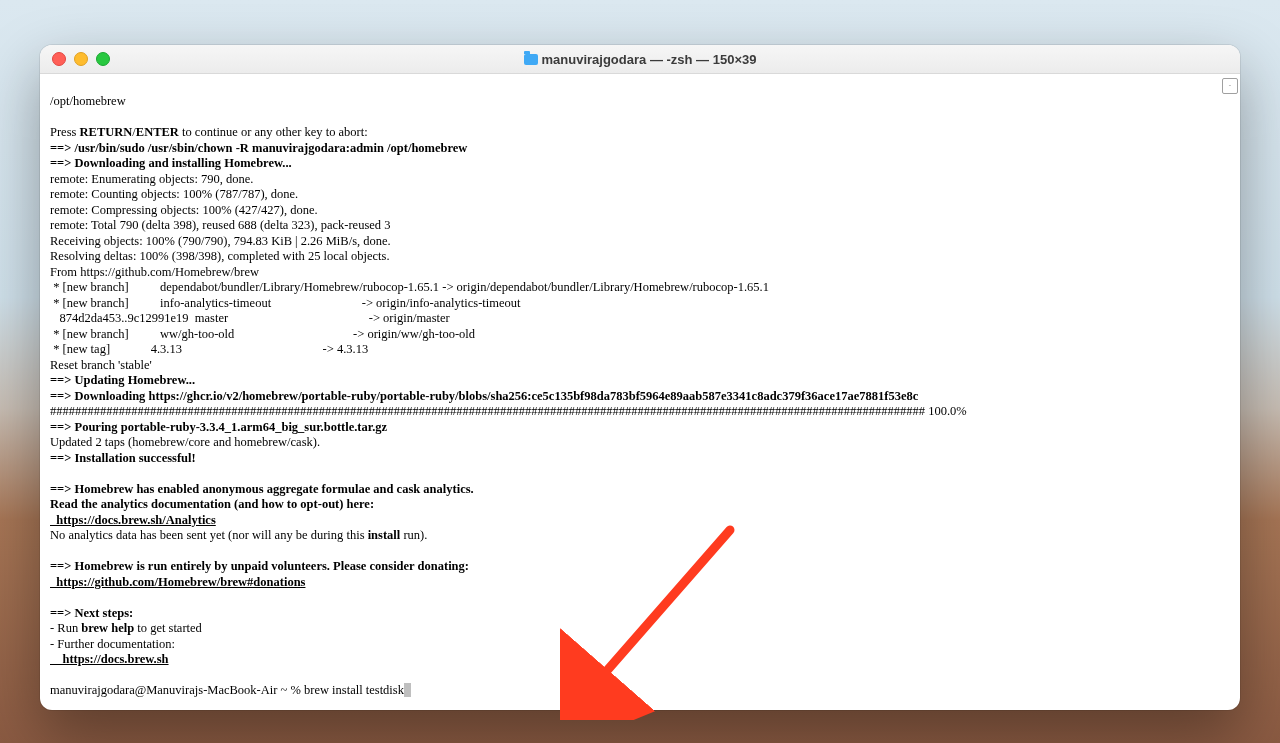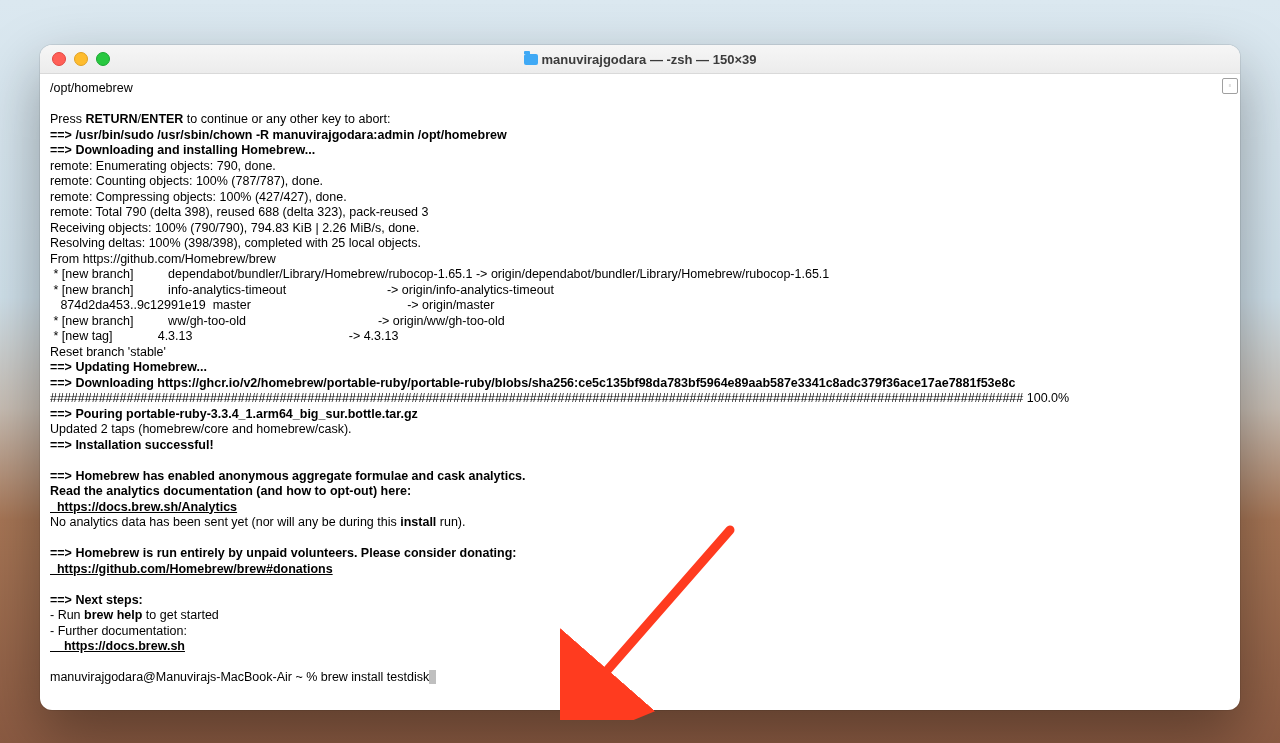--- a/index.html
+++ b/index.html
@@ -73,25 +73,25 @@
     position:absolute;
     top:-3px;left:0;
     width:6px;height:3px;
     background:#3fa9f5;
     border-radius:1px 1px 0 0;
   }
 
   .terminal-body {
     flex:1 1 auto;
     overflow:auto;
-    font-family: Liberation Sans, sans-serif;
+    font-family: Liberation Serif, serif;
     font-size: 12.5px;
     line-height: 15.5px;
     color:#000;
-    padding: 7px 10px 10px 10px;
+    padding: 20px 10px 10px 10px;
     white-space: pre;
     position:relative;
   }
   .terminal-body::-webkit-scrollbar{width:15px}
   .terminal-body::-webkit-scrollbar-thumb{background:#c7c7c7;border-radius:8px;border:3px solid #fff}
   .b { font-weight:700; }
   .u { text-decoration: underline; }
   .arr { color:#000; font-weight:700; }
 
   .cursor {

